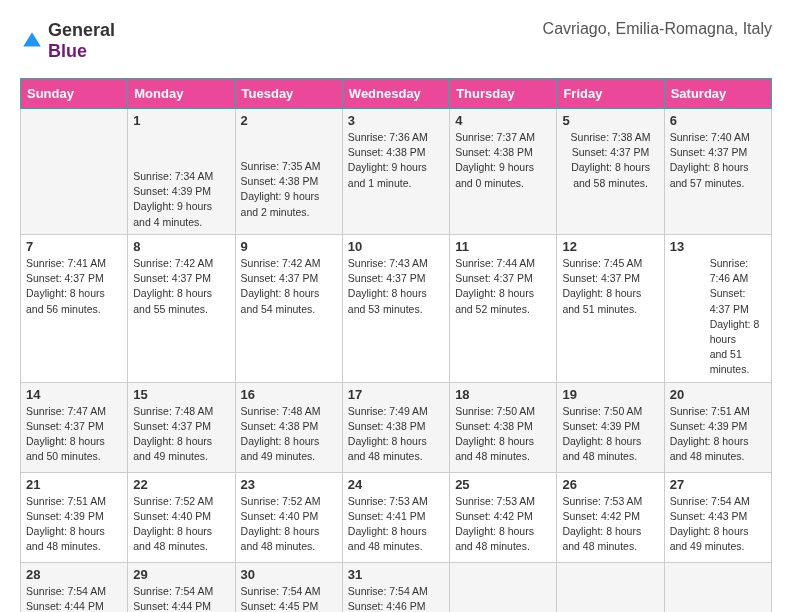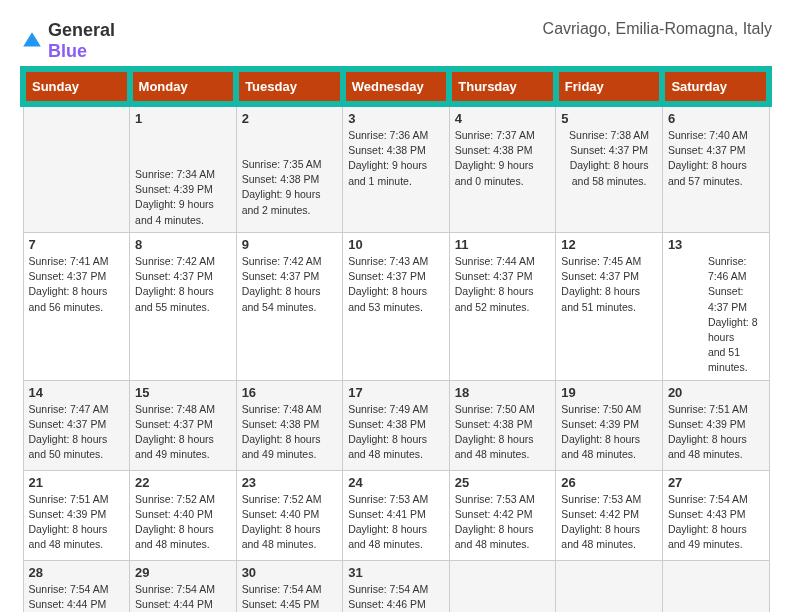--- a/index.html
+++ b/index.html
@@ -7,36 +7,36 @@
       font-family: Arial, sans-serif;
       background: #fff;
       width: 792px;
       min-height: 612px;
       padding: 20px;
     }
     .header-area {
       display: flex;
       justify-content: space-between;
       align-items: flex-start;
-      margin-bottom: 4px;
+      margin-bottom: 16px;
     }
     .logo {
       display: flex;
       align-items: center;
       gap: 4px;
     }
     .logo-text-general {
       font-size: 18px;
       font-weight: bold;
       color: #333;
     }
     .logo-text-blue {
       font-size: 18px;
       font-weight: bold;
-      color: #8b5cf6;
+      color: #701a75;
     }
     .logo-icon {
       width: 24px;
       height: 24px;
     }
     .title-area {
       text-align: right;
     }
     .month-title {
       font-size: 36px;
@@ -47,27 +47,27 @@
       font-size: 16px;
       color: #555;
       text-align: right;
     }
     table {
       width: 100%;
       border-collapse: collapse;
       table-layout: fixed;
     }
     thead tr th {
-      background-color: #c2410c;
+      background-color: #ec4899;
       color: #fff;
       font-size: 13px;
       font-weight: bold;
       padding: 7px 6px;
       text-align: left;
-      border: 6px solid #14b8a6;
+      border: 1px solid #14b8a6;
     }
     tbody tr td {
       border: 1px solid #ccc;
       vertical-align: top;
       padding: 4px 5px;
       min-height: 80px;
       height: 90px;
       font-size: 11px;
       color: #333;
     }

